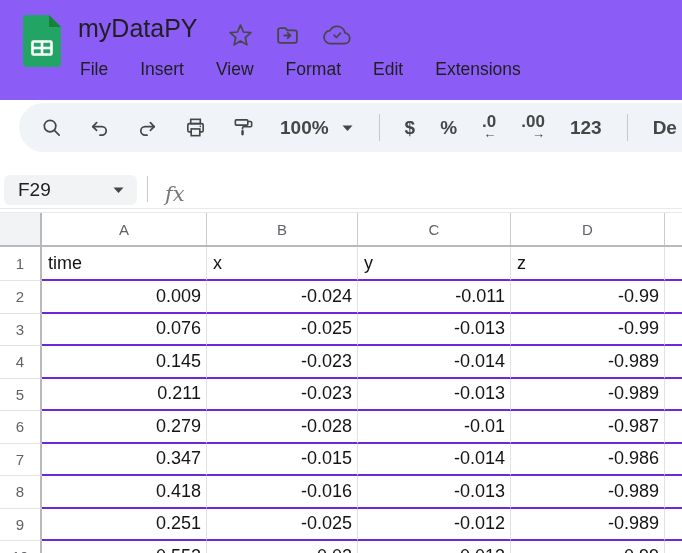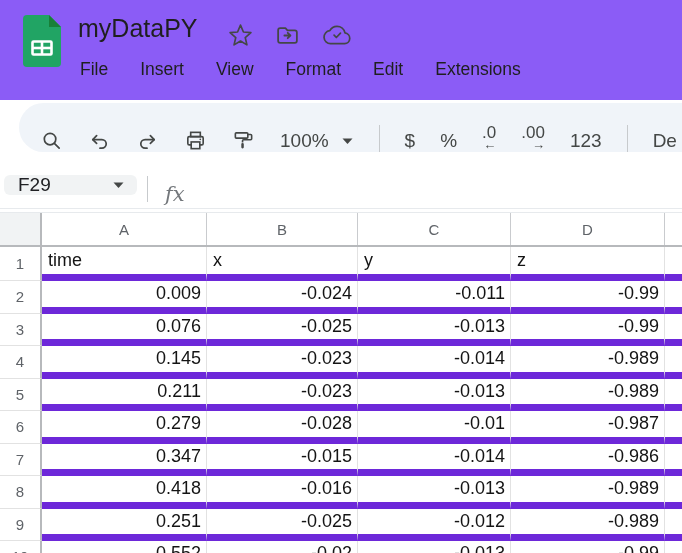--- a/index.html
+++ b/index.html
@@ -9,34 +9,34 @@
   
   .topbar{position:absolute;top:0;left:0;width:100%;height:100px;background:#8b5cf6;text-align:center;}
   .logo{position:absolute;left:23px;top:15px;}
   .doc-title{position:absolute;left:78px;top:14px;font-size:25px;color:#1f1f1f;white-space:nowrap;}
   .title-icons{position:absolute;left:228px;top:22px;display:flex;align-items:center;gap:21px;}
   .menubar{position:absolute;left:64px;top:56px;display:flex;white-space:nowrap;}
   .menu-item{padding:3px 16px;font-size:17.5px;color:#1f1f1f;border-radius:6px;cursor:default;}
 
   
   .toolbar{position:absolute;top:103px;left:19px;right:0;height:49px;background:#f0f4f9;
-           border-radius:26px 0 0 26px;display:flex;align-items:flex-end;gap:25px;
-           padding-left:21px;color:#444746;overflow:hidden;}
+           border-radius:26px 0 0 26px;display:flex;align-items:center;gap:25px;
+           padding-left:21px;color:#444746;overflow:hidden;font-weight:bold;}
   .tb-icon{flex:0 0 auto;display:block;}
   .tb-text{font-size:19px;color:#444746;flex:0 0 auto;}
   .zoom-ctl{display:flex;align-items:center;gap:12px;flex:0 0 auto;}
   .tsep{width:1px;height:27px;background:#c7cacd;flex:0 0 auto;}
   .decfmt{display:flex;flex-direction:column;align-items:flex-end;line-height:15px;flex:0 0 auto;}
   .decfmt .num{font-size:17px;}
   .decfmt .arr{font-size:13px;margin-top:-3px;}
 
   
   .formula-bar{position:absolute;top:163px;left:0;right:0;height:45px;background:#fff;
                border-bottom:1px solid #e7eaed;}
-  .name-box{position:absolute;left:4px;top:12px;width:133px;height:20px;background:#f1f3f4;
+  .name-box{position:absolute;left:4px;top:12px;width:133px;height:30px;background:#f1f3f4;
             border-radius:6px;display:flex;align-items:center;}
   .name-box .nb-val{flex:1;padding-left:14px;font-size:19px;color:#202124;}
   .name-box svg{margin-right:12px;}
   .fsep{position:absolute;left:147px;top:13px;width:1px;height:26px;background:#c7cacd;}
   .fx{position:absolute;left:165px;top:11px;font-size:21px;font-style:italic;color:#73777b;
       font-family:"DejaVu Serif",serif;margin-top:8px;}
 
   
   .grid{position:absolute;top:212px;left:0;right:0;bottom:0;overflow:hidden;background:#fff;}
   .grid *{box-sizing:border-box;}
@@ -45,21 +45,21 @@
   .corner{width:42px;background:#f1f3f4;border-right:2px solid #b7b9bc;}
   .col-head{display:flex;align-items:center;justify-content:center;font-size:15px;
             color:#5f6368;background:#fff;border-right:1px solid #c9cbce;}
   .w-a{width:165px;} .w-b{width:151px;} .w-c{width:153px;} .w-d{width:154px;}
   .w-e{flex:1;border-right:none!important;}
   .grid-row{display:flex;height:32.5px;}
   .grid-row.row-1{height:34px;}
   .row-num{width:42px;border-right:2px solid #b7b9bc;border-bottom:1px solid #e2e2e2;
            display:flex;align-items:center;justify-content:center;font-size:15px;color:#5f6368;
            background:#fff;}
-  .cell{border-right:1px solid #e2e2e2;border-bottom:7px solid #6d28d9;display:flex;
+  .cell{border-right:1px solid #e2e2e2;border-bottom:2px solid #6d28d9;display:flex;
         align-items:center;justify-content:flex-end;padding-right:5px;font-size:18px;color:#141414;}
   .cell.text{justify-content:flex-start;padding-left:6px;padding-right:0;}
 </style>
 </head>
 <body>
 
 <div class="app">
 
   <header class="topbar">
     <svg class="logo" width="38" height="52" viewBox="0 0 38 52">

